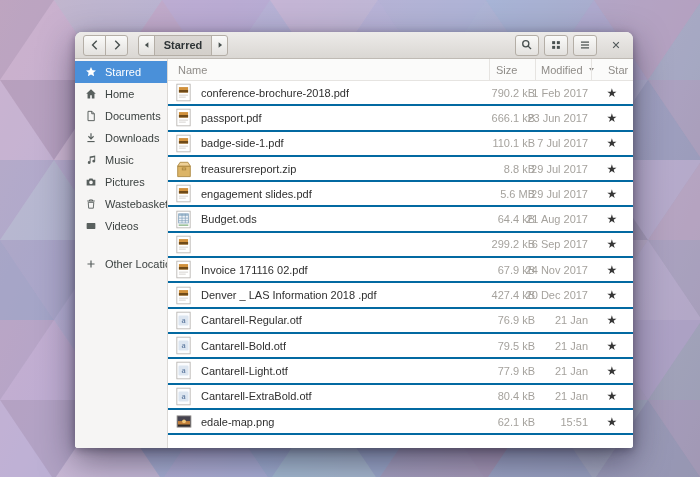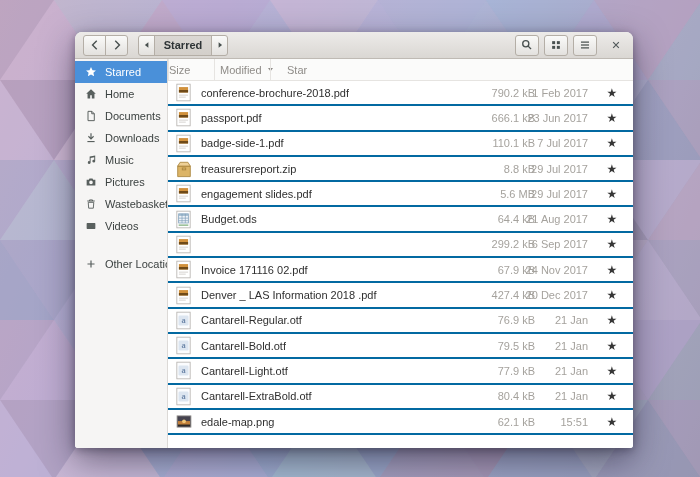--- a/index.html
+++ b/index.html
@@ -68,21 +68,21 @@
   .side-spacer{height:16px;}
   
   .main{flex:1;display:flex;flex-direction:column;background:#fff;min-width:0;}
   .list-header{
     height:21px;flex:0 0 21px;display:flex;align-items:stretch;
     background:#fbfbfa;border-bottom:1px solid #e6e4e1;
     font-size:11px;color:#8f8c88;
   }
   .hcell{display:flex;align-items:center;box-sizing:border-box;white-space:nowrap;}
   .h-name{flex:1;padding-left:10px;}
-  .h-size{width:46px;border-left:1px solid #e6e4e1;}
+  .h-size{width:46px;border-left:1px solid #e6e4e1;padding-left:6px;}
   .h-mod{width:56px;border-left:1px solid #e6e4e1;padding-left:5px;gap:4px;}
   .h-star{width:42px;border-left:1px solid #e6e4e1;padding-left:16px;}
   .rows{flex:1;overflow:hidden;}
   .row{
     height:25.3px;box-sizing:border-box;display:flex;align-items:center;
     border-bottom:2px solid #0369a1;font-size:11px;cursor:default;
   }
   .c-name{flex:1;display:flex;align-items:center;gap:9px;padding-left:7px;min-width:0;color:#2f2f2f;}
   .c-name .f-icon{width:17px;height:21px;flex:0 0 17px;display:flex;align-items:center;}
   .c-name .f-label{white-space:nowrap;overflow:hidden;text-overflow:ellipsis;}
@@ -393,20 +393,23 @@
           <span class="s-icon ico">
             <svg width="12" height="12" viewBox="0 0 16 16" fill="currentColor">
               <path d="M7.2 3.3h1.6v3.9h3.9v1.6H8.8v3.9H7.2V8.8H3.3V7.2h3.9z"></path>
             </svg>
           </span>
           <span class="s-label">Other Locations</span>
         </div>
       </div>
     <div class="main">
       <div class="list-header">
+        <div class="hcell h-name">
+          <span>Name</span>
+        </div>
         <div class="hcell h-size">
           <span>Size</span>
         </div>
         <div class="hcell h-mod">
           <span>Modified</span>
           <span class="ico">
             <svg width="9" height="9" viewBox="0 0 16 16">
                 <path d="M3.5 5.5h9L8 11z" fill="#8f8c88"></path>
               </svg>
           </span>

